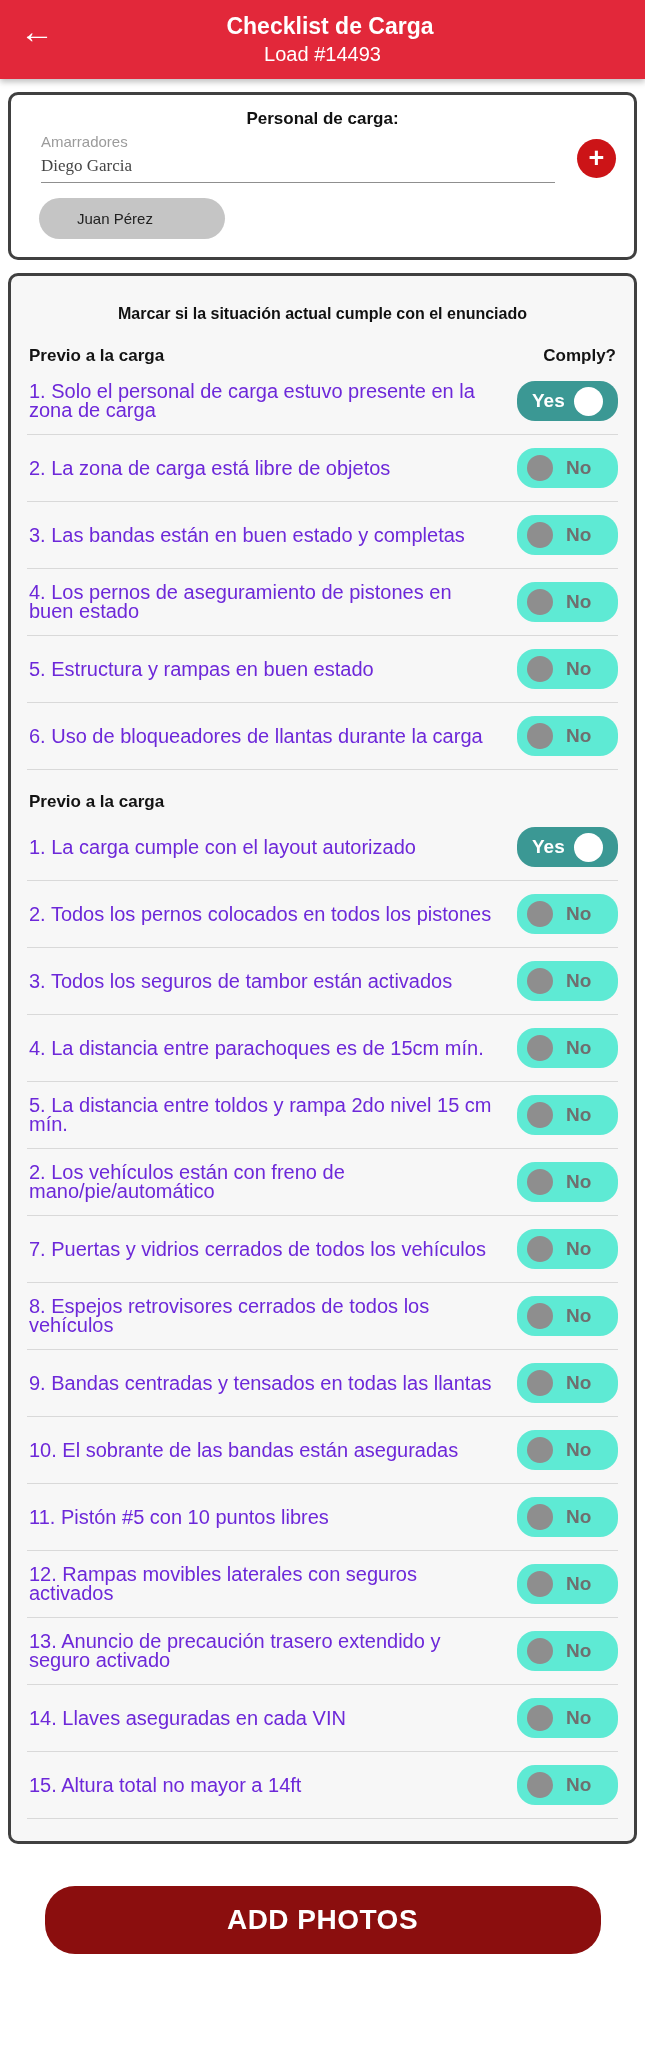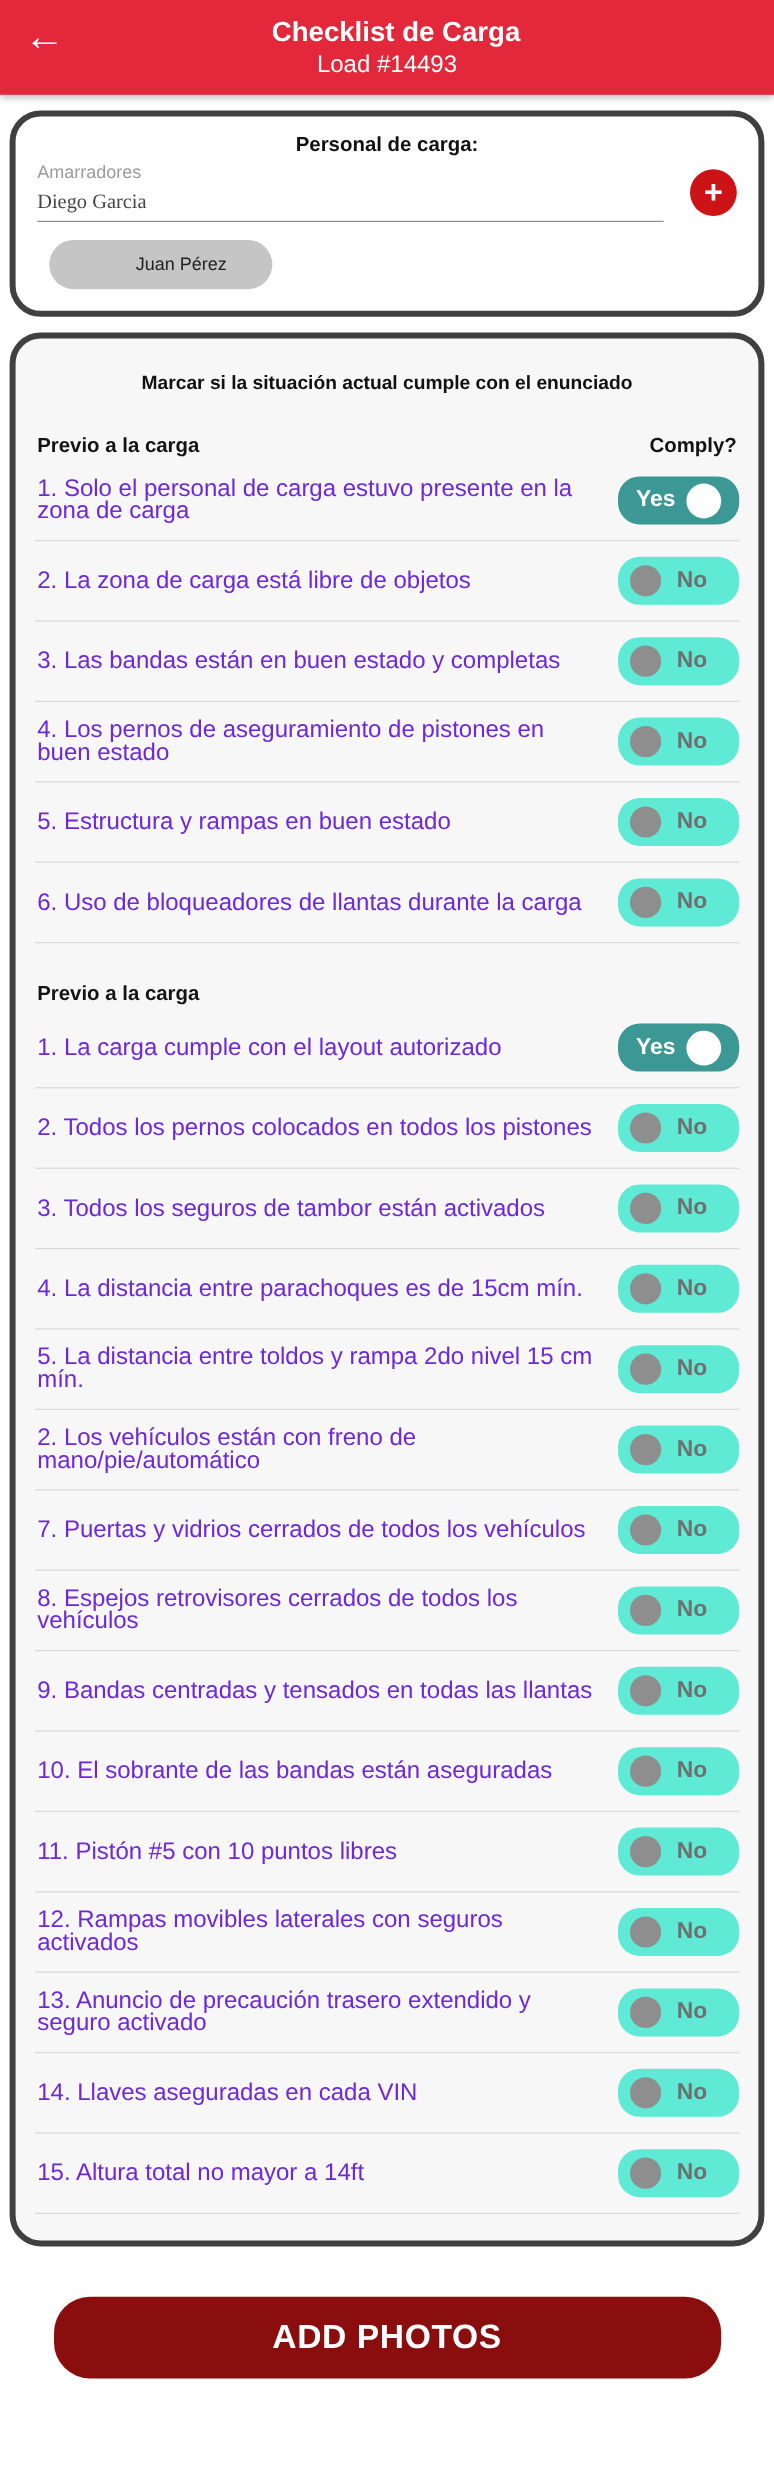--- a/index.html
+++ b/index.html
@@ -37,22 +37,22 @@
     padding-left:15px;
   }
   .h-sub{
     font-size:20px;
     margin-top:3px;
   }
 
   
   .card{
     margin:13px 8px 0;
-    border:5px solid #404040;
-    border-radius:26px;
+    border:3px solid #404040;
+    border-radius:10px;
     box-sizing:border-box;
   }
   .card-personnel{
     background:#ffffff;
     padding:12px 18px 18px;
   }
   .card-checklist{
     background:#F7F7F7;
     padding:8px 16px 22px;
   }
@@ -65,20 +65,21 @@
     color:#111;
     margin-top:2px;
   }
   .field-row{
     display:flex;
     align-items:center;
     margin-top:4px;
   }
   .field{
     flex:1;
+    margin-left:12px;
     margin-right:22px;
   }
   .f-label{
     color:#9b9b9b;
     font-size:15px;
     margin-bottom:2px;
   }
   .f-input{
     display:block;
     width:100%;
@@ -104,21 +105,21 @@
     text-align:center;
     cursor:pointer;
     padding:0;
     flex-shrink:0;
   }
   .chip{
     display:inline-block;
     background:#C5C5C5;
     border-radius:21px;
     min-width:110px;
-    text-align:right;
+    text-align:left;
     padding:12px 38px;
     font-size:15px;
     color:#222;
     margin:15px 0 0 10px;
     cursor:pointer;
   }
 
   
   .instruction{
     text-align:center;
@@ -128,21 +129,21 @@
     margin:20px 6px 12px;
     line-height:20px;
   }
   .section-header{
     display:flex;
     justify-content:space-between;
     align-items:flex-end;
     font-size:17px;
     font-weight:bold;
     color:#131313;
-    margin:32px 2px 2px;
+    margin:22px 2px 2px;
   }
   .row{
     display:flex;
     align-items:center;
     justify-content:space-between;
     border-bottom:1px solid #d9d9d9;
     padding:13px 0;
   }
   .row-text{
     flex:1;

